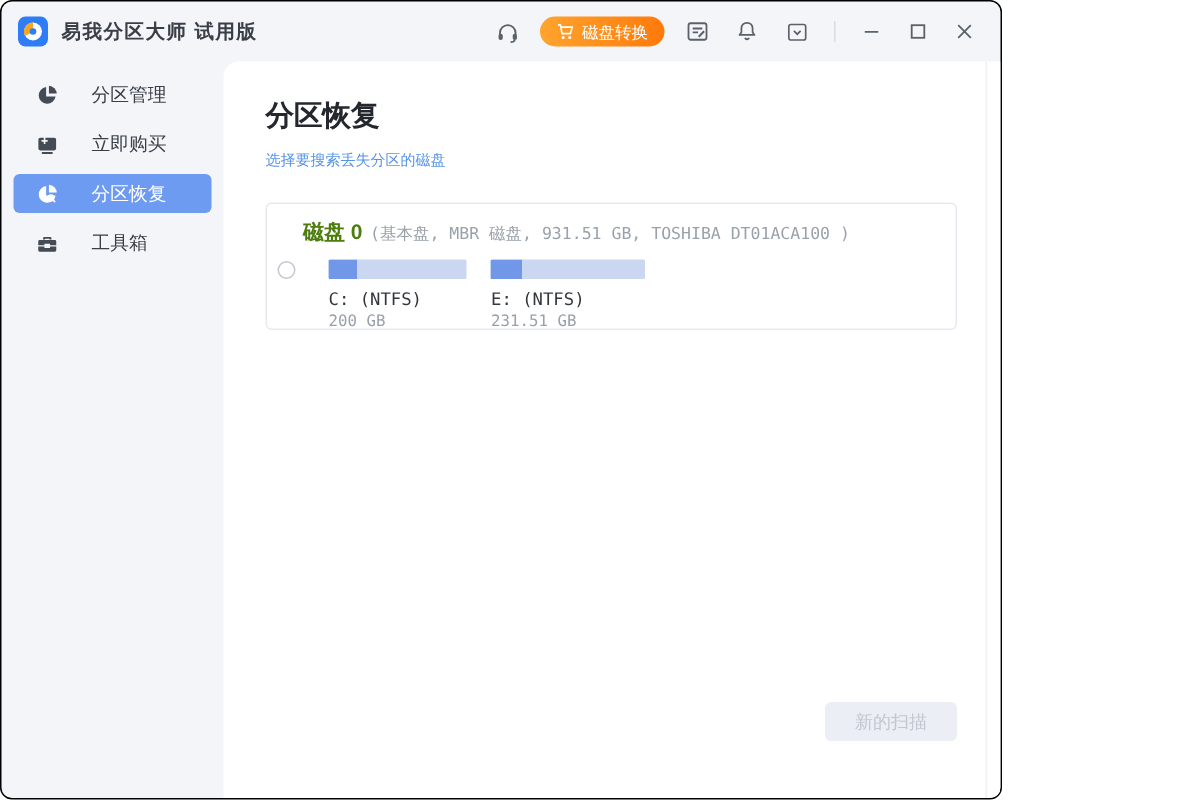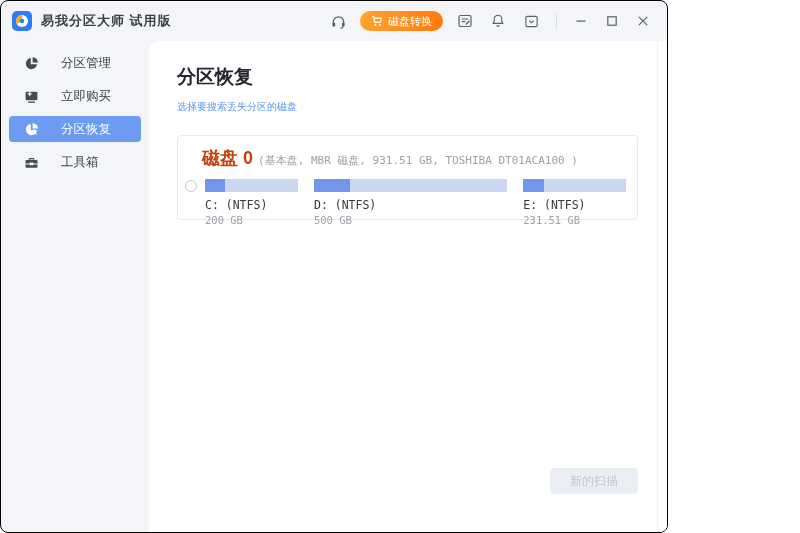--- a/index.html
+++ b/index.html
@@ -39,28 +39,28 @@
     border-top-left-radius:10px; padding:23px 29px 0 28px;
   }
   .scroll-line { position:absolute; top:0; right:9px; bottom:0; width:1px; background:#EFF1F6; }
   .page-title { font-size:19px; font-weight:700; color:#24272D; }
   .page-subtitle { margin-top:10px; font-size:10px; color:var(--link-blue,#5794E7); }
   .disk-panel {
     margin-top:21px; height:85px; border:1px solid #E6E9EF; border-radius:4px;
     background:#fff; padding:10px 11px 0 0;
   }
   .disk-header { padding-left:24px; display:flex; align-items:baseline; }
-  .disk-name { font-size:18px; font-weight:700; color:#c2410c; }
+  .disk-name { font-size:14px; font-weight:700; color:#4d7c0f; }
   .disk-details { font-size:11px; color:#9AA1AA; margin-left:5px; font-family:"DejaVu Sans Mono", monospace;text-align:center; }
   .disk-body { display:flex; align-items:flex-start; margin-top:9px; }
   .radio {
     width:12px; height:12px; border:1px solid #C2C7CF; border-radius:50%;
     background:#fff; margin:1px 0 0 7px; flex:0 0 auto; cursor:pointer;
   }
-  .bars { flex:1; margin-left:8px; display:flex; gap:16px; }
+  .bars { flex:1; margin-left:22px; display:flex; gap:16px; }
   .part { min-width:40px; }
   .part-bar { height:13px; background:var(--bar-track,#CBD6F0); border-radius:1px; position:relative; overflow:hidden; }
   .part-fill { position:absolute; left:0; top:0; bottom:0; background:var(--bar-fill,#7097E8); }
   .part-label { margin-top:6px; font-size:11.5px; color:#33373E; font-family:"DejaVu Sans Mono", monospace; white-space:nowrap; }
   .part-size { margin-top:2px; font-size:10.5px; color:#9AA1AA; font-family:"DejaVu Sans Mono", monospace; white-space:nowrap; }
   .scan-btn {
     position:absolute; right:29px; bottom:38px; width:88px; height:26px;
     border:none; border-radius:4px; background:#EBEEF4; color:#C2C6CE; font-size:12px; cursor:default;
   }
 </style>
@@ -199,27 +199,20 @@
         <div class="bars">
 
           <div class="part" style="width: 22.7%;">
             <div class="part-bar">
                 <div class="part-fill" style="width: 21%;"></div>
               </div>
             <div class="part-label">C: (NTFS)</div>
             <div class="part-size">200 GB</div>
           </div>
 
-          <div class="part" style="width: 47.2%;">
-            <div class="part-bar">
-                <div class="part-fill" style="width: 18.5%;"></div>
-              </div>
-            <div class="part-label">D: (NTFS)</div>
-            <div class="part-size">500 GB</div>
-          </div>
 
           <div class="part" style="width: 25.1%;">
             <div class="part-bar">
                 <div class="part-fill" style="width: 20%;"></div>
               </div>
             <div class="part-label">E: (NTFS)</div>
             <div class="part-size">231.51 GB</div>
           </div>
 
         </div>

